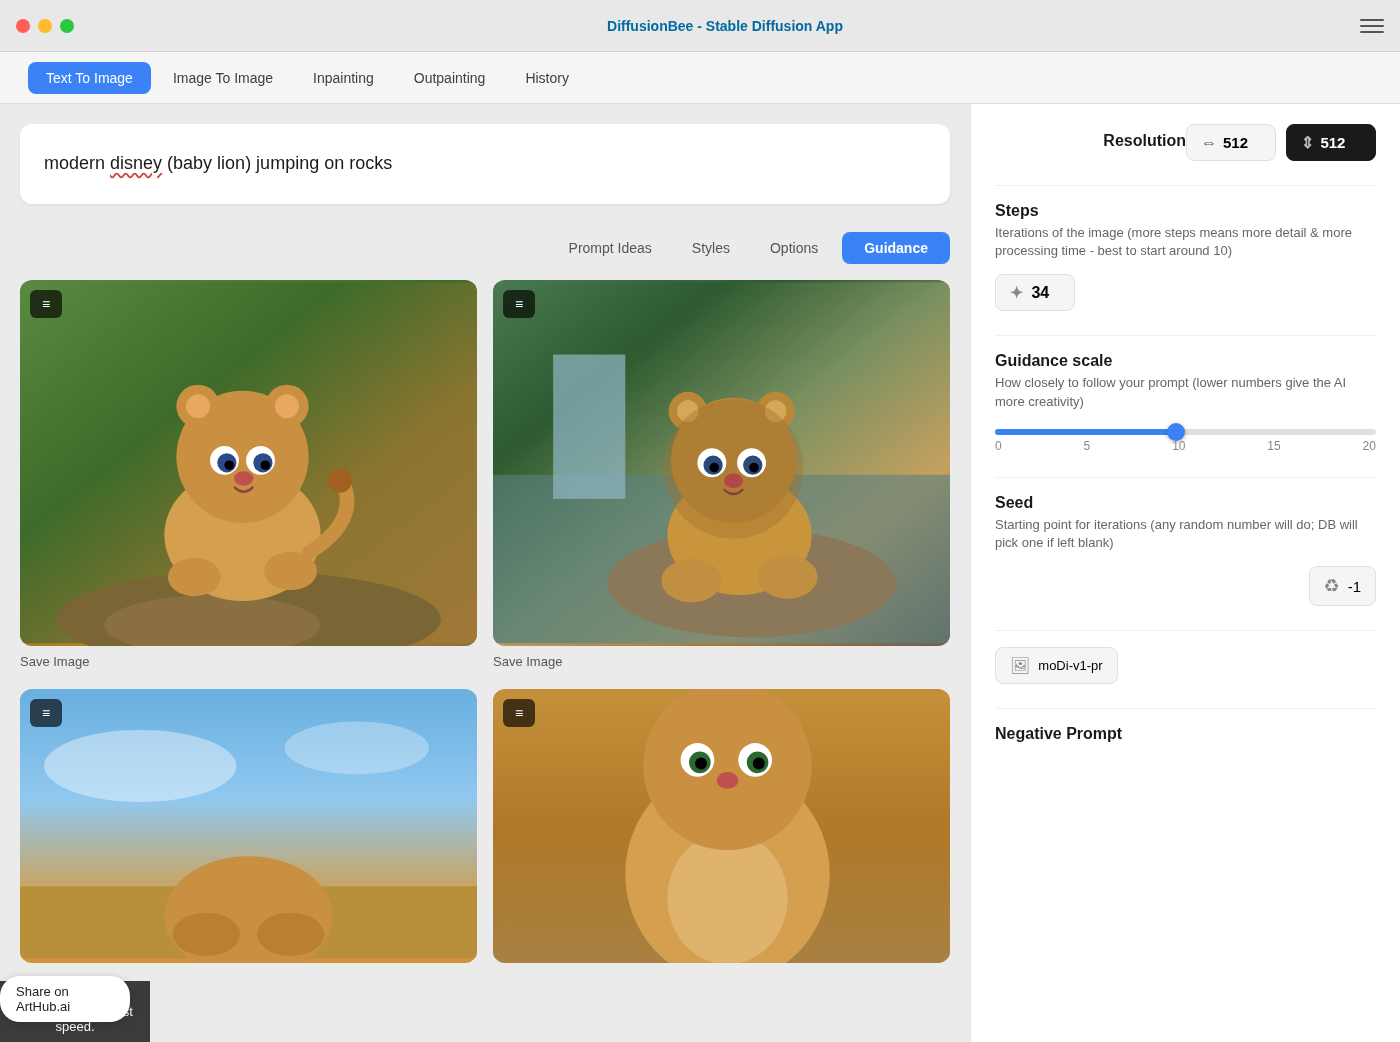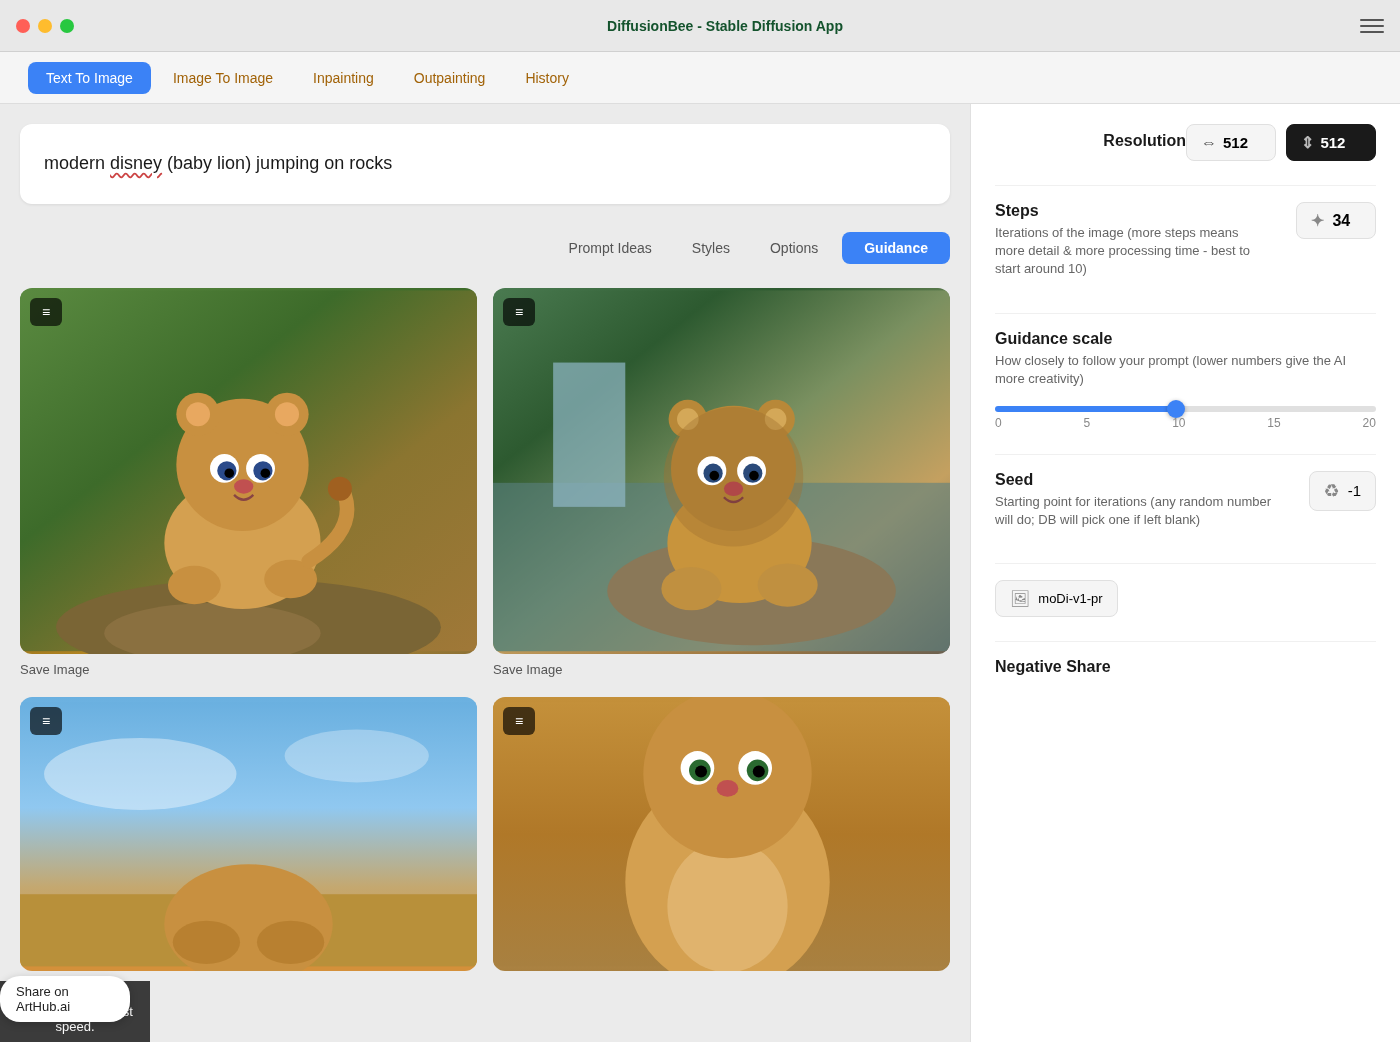--- a/index.html
+++ b/index.html
@@ -31,21 +31,21 @@
       width: 14px;
       height: 14px;
       border-radius: 50%;
     }
     .traffic-light.red { background: #ff5f57; }
     .traffic-light.yellow { background: #febc2e; }
     .traffic-light.green { background: #28c840; }
     .app-title {
       font-size: 14px;
       font-weight: 600;
-      color: #14532d;
+      color: #0369a1;
       flex: 1;
       text-align: center;
     }
     .menu-icon {
       width: 24px;
       height: 24px;
       display: flex;
       flex-direction: column;
       justify-content: center;
       gap: 4px;
@@ -75,21 +75,21 @@
       font-size: 14px;
       cursor: pointer;
       font-weight: 500;
     }
     .nav-btn.active {
       background: #3b82f6;
       color: white;
     }
     .nav-btn.inactive {
       background: transparent;
-      color: #a16207;
+      color: #404040;
     }
 
     
     .main {
       display: flex;
       height: calc(1042px - 104px);
       position: relative;
     }
 
     
@@ -121,21 +121,21 @@
       text-decoration: underline wavy #cc4444;
       text-underline-offset: 3px;
     }
 
     
     .toolbar {
       display: flex;
       justify-content: flex-end;
       align-items: center;
       gap: 8px;
-      margin-bottom: 24px;
+      margin-bottom: 16px;
     }
     .toolbar-btn {
       padding: 8px 16px;
       border-radius: 8px;
       border: none;
       background: transparent;
       color: #555;
       font-size: 14px;
       cursor: pointer;
       font-weight: 500;
@@ -300,21 +300,22 @@
     .res-icon {
       font-size: 16px;
       opacity: 0.7;
     }
 
     
     .steps-row {
       display: flex;
       align-items: flex-start;
       justify-content: space-between;
-      gap: 28px;
+      gap: 4px;
+      flex-direction: column;
     }
     .steps-value-box {
       display: flex;
       align-items: center;
       gap: 8px;
       background: #f5f5f5;
       border: 1px solid #e0e0e0;
       border-radius: 8px;
       padding: 8px 14px;
       font-size: 16px;
@@ -721,18 +722,18 @@
         <div class="model-select-box">
           <span class="model-icon">🖼</span>
           <span class="model-text">moDi-v1-pr</span>
         </div>
       </div>
     </div>
 
     <div class="separator"></div>
 
     <div class="option-section">
-      <div class="neg-prompt-label">Negative Share</div>
+      <div class="neg-prompt-label">Negative Prompt</div>
     </div>
 
   </div>
 
 </div>
 
 </body></html>

